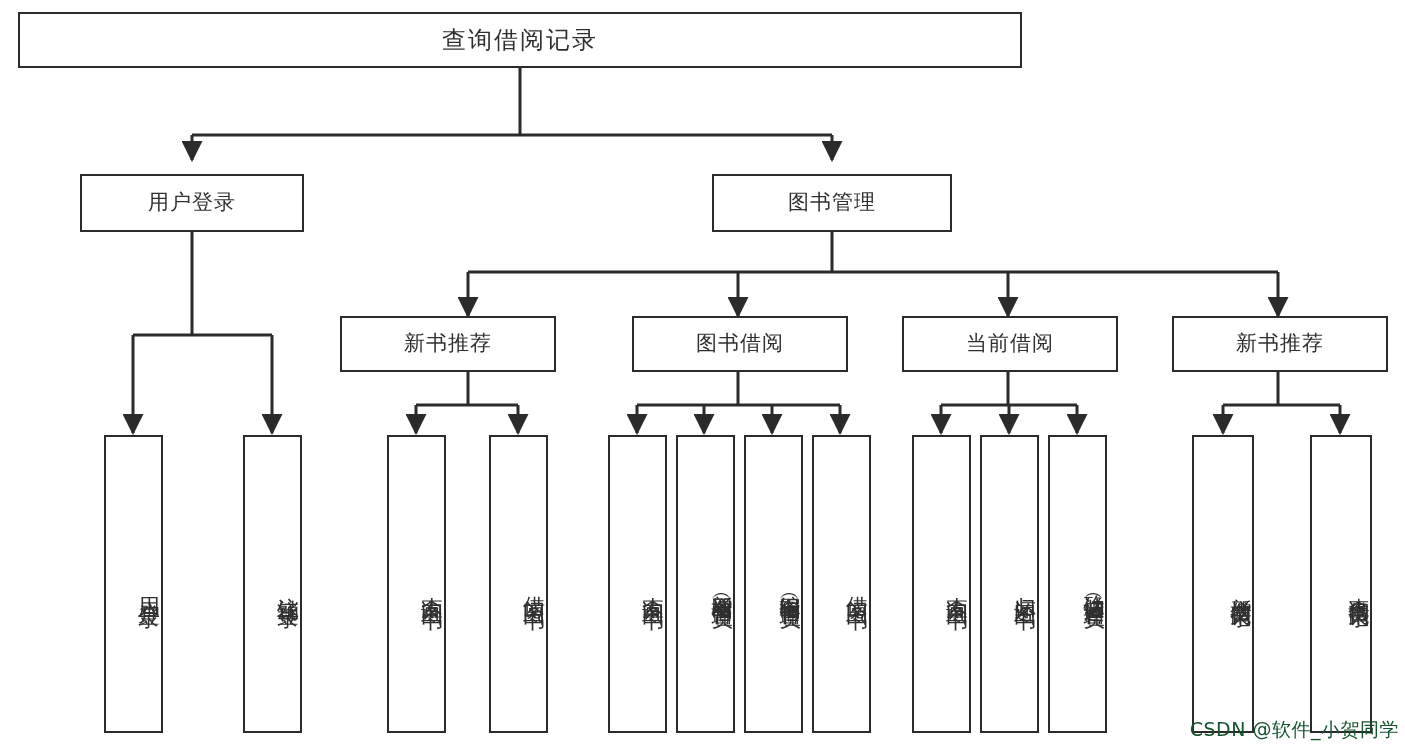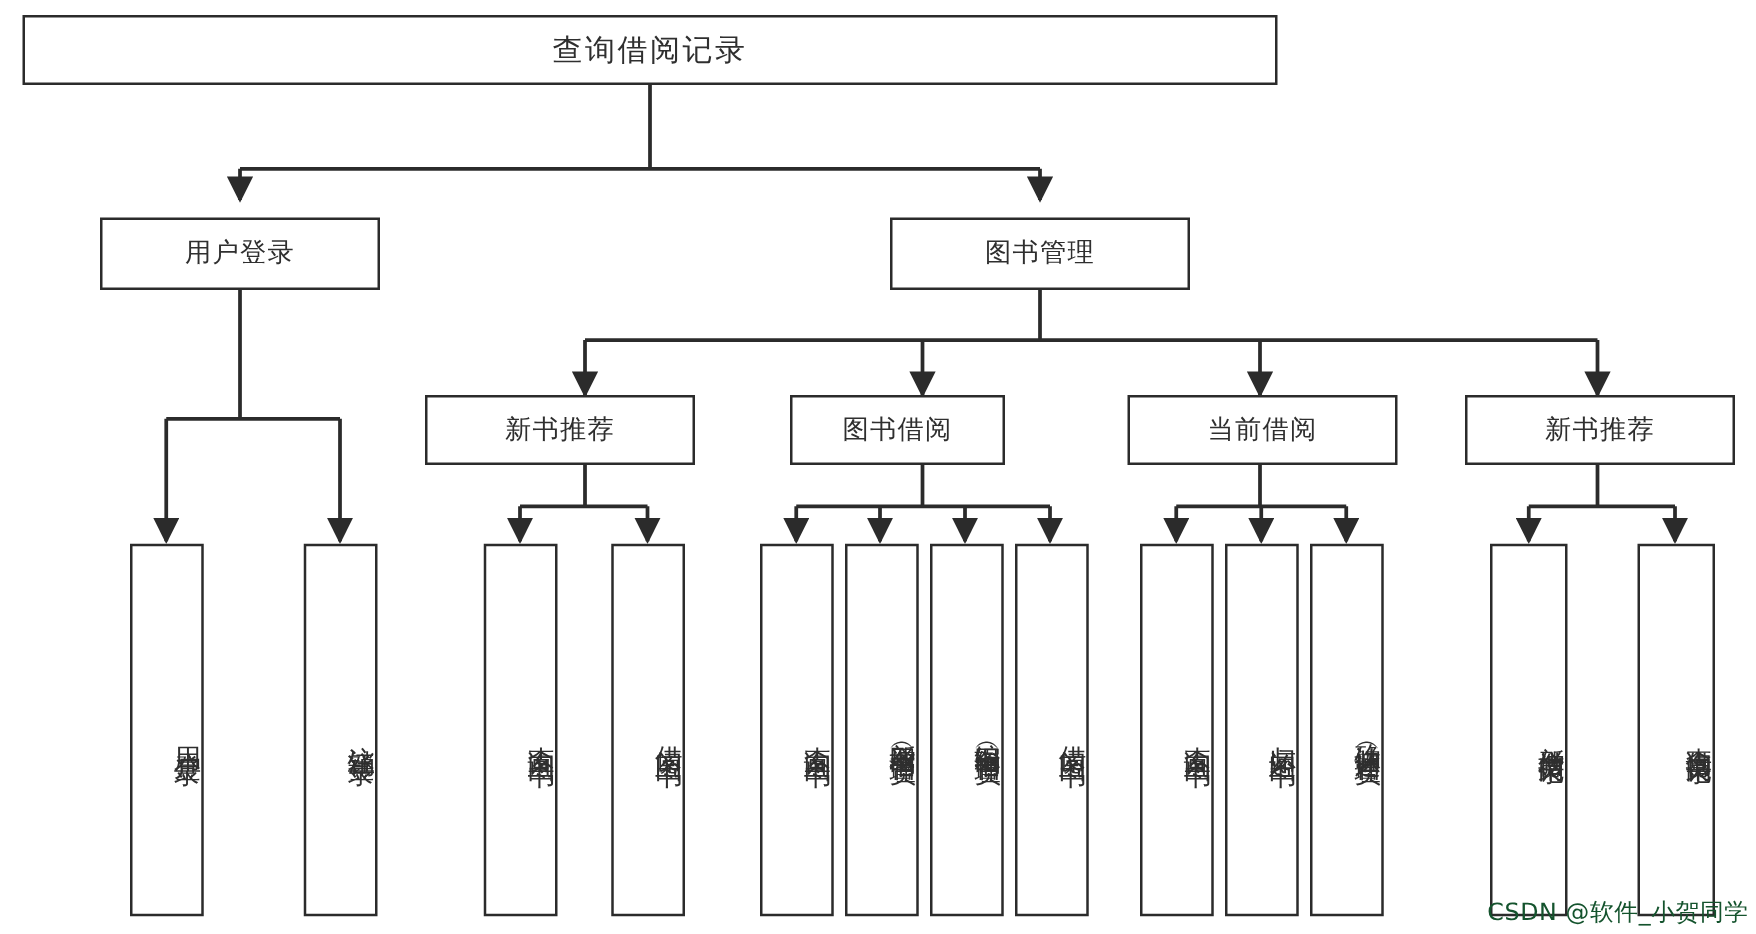--- a/index.html
+++ b/index.html
@@ -136,21 +136,21 @@
   <div class="node horiz" style="left:80px; top:174px; width:224px; height:58px;">
     <span class="node-label">用户登录</span>
   </div>
   <div class="node horiz" style="left:712px; top:174px; width:240px; height:58px;">
     <span class="node-label">图书管理</span>
   </div>
 
   <div class="node horiz" style="left:340px; top:316px; width:216px; height:56px;">
     <span class="node-label">新书推荐</span>
   </div>
-  <div class="node horiz" style="left:632px; top:316px; width:172px; height:56px;">
+  <div class="node horiz" style="left:632px; top:316px; width:216px; height:56px;">
     <span class="node-label">图书借阅</span>
   </div>
   <div class="node horiz" style="left:902px; top:316px; width:216px; height:56px;">
     <span class="node-label">当前借阅</span>
   </div>
   <div class="node horiz" style="left:1172px; top:316px; width:216px; height:56px;">
     <span class="node-label">新书推荐</span>
   </div>
 
   <div class="node vert" style="left:104px; top:435px; width:59px; height:298px;">

